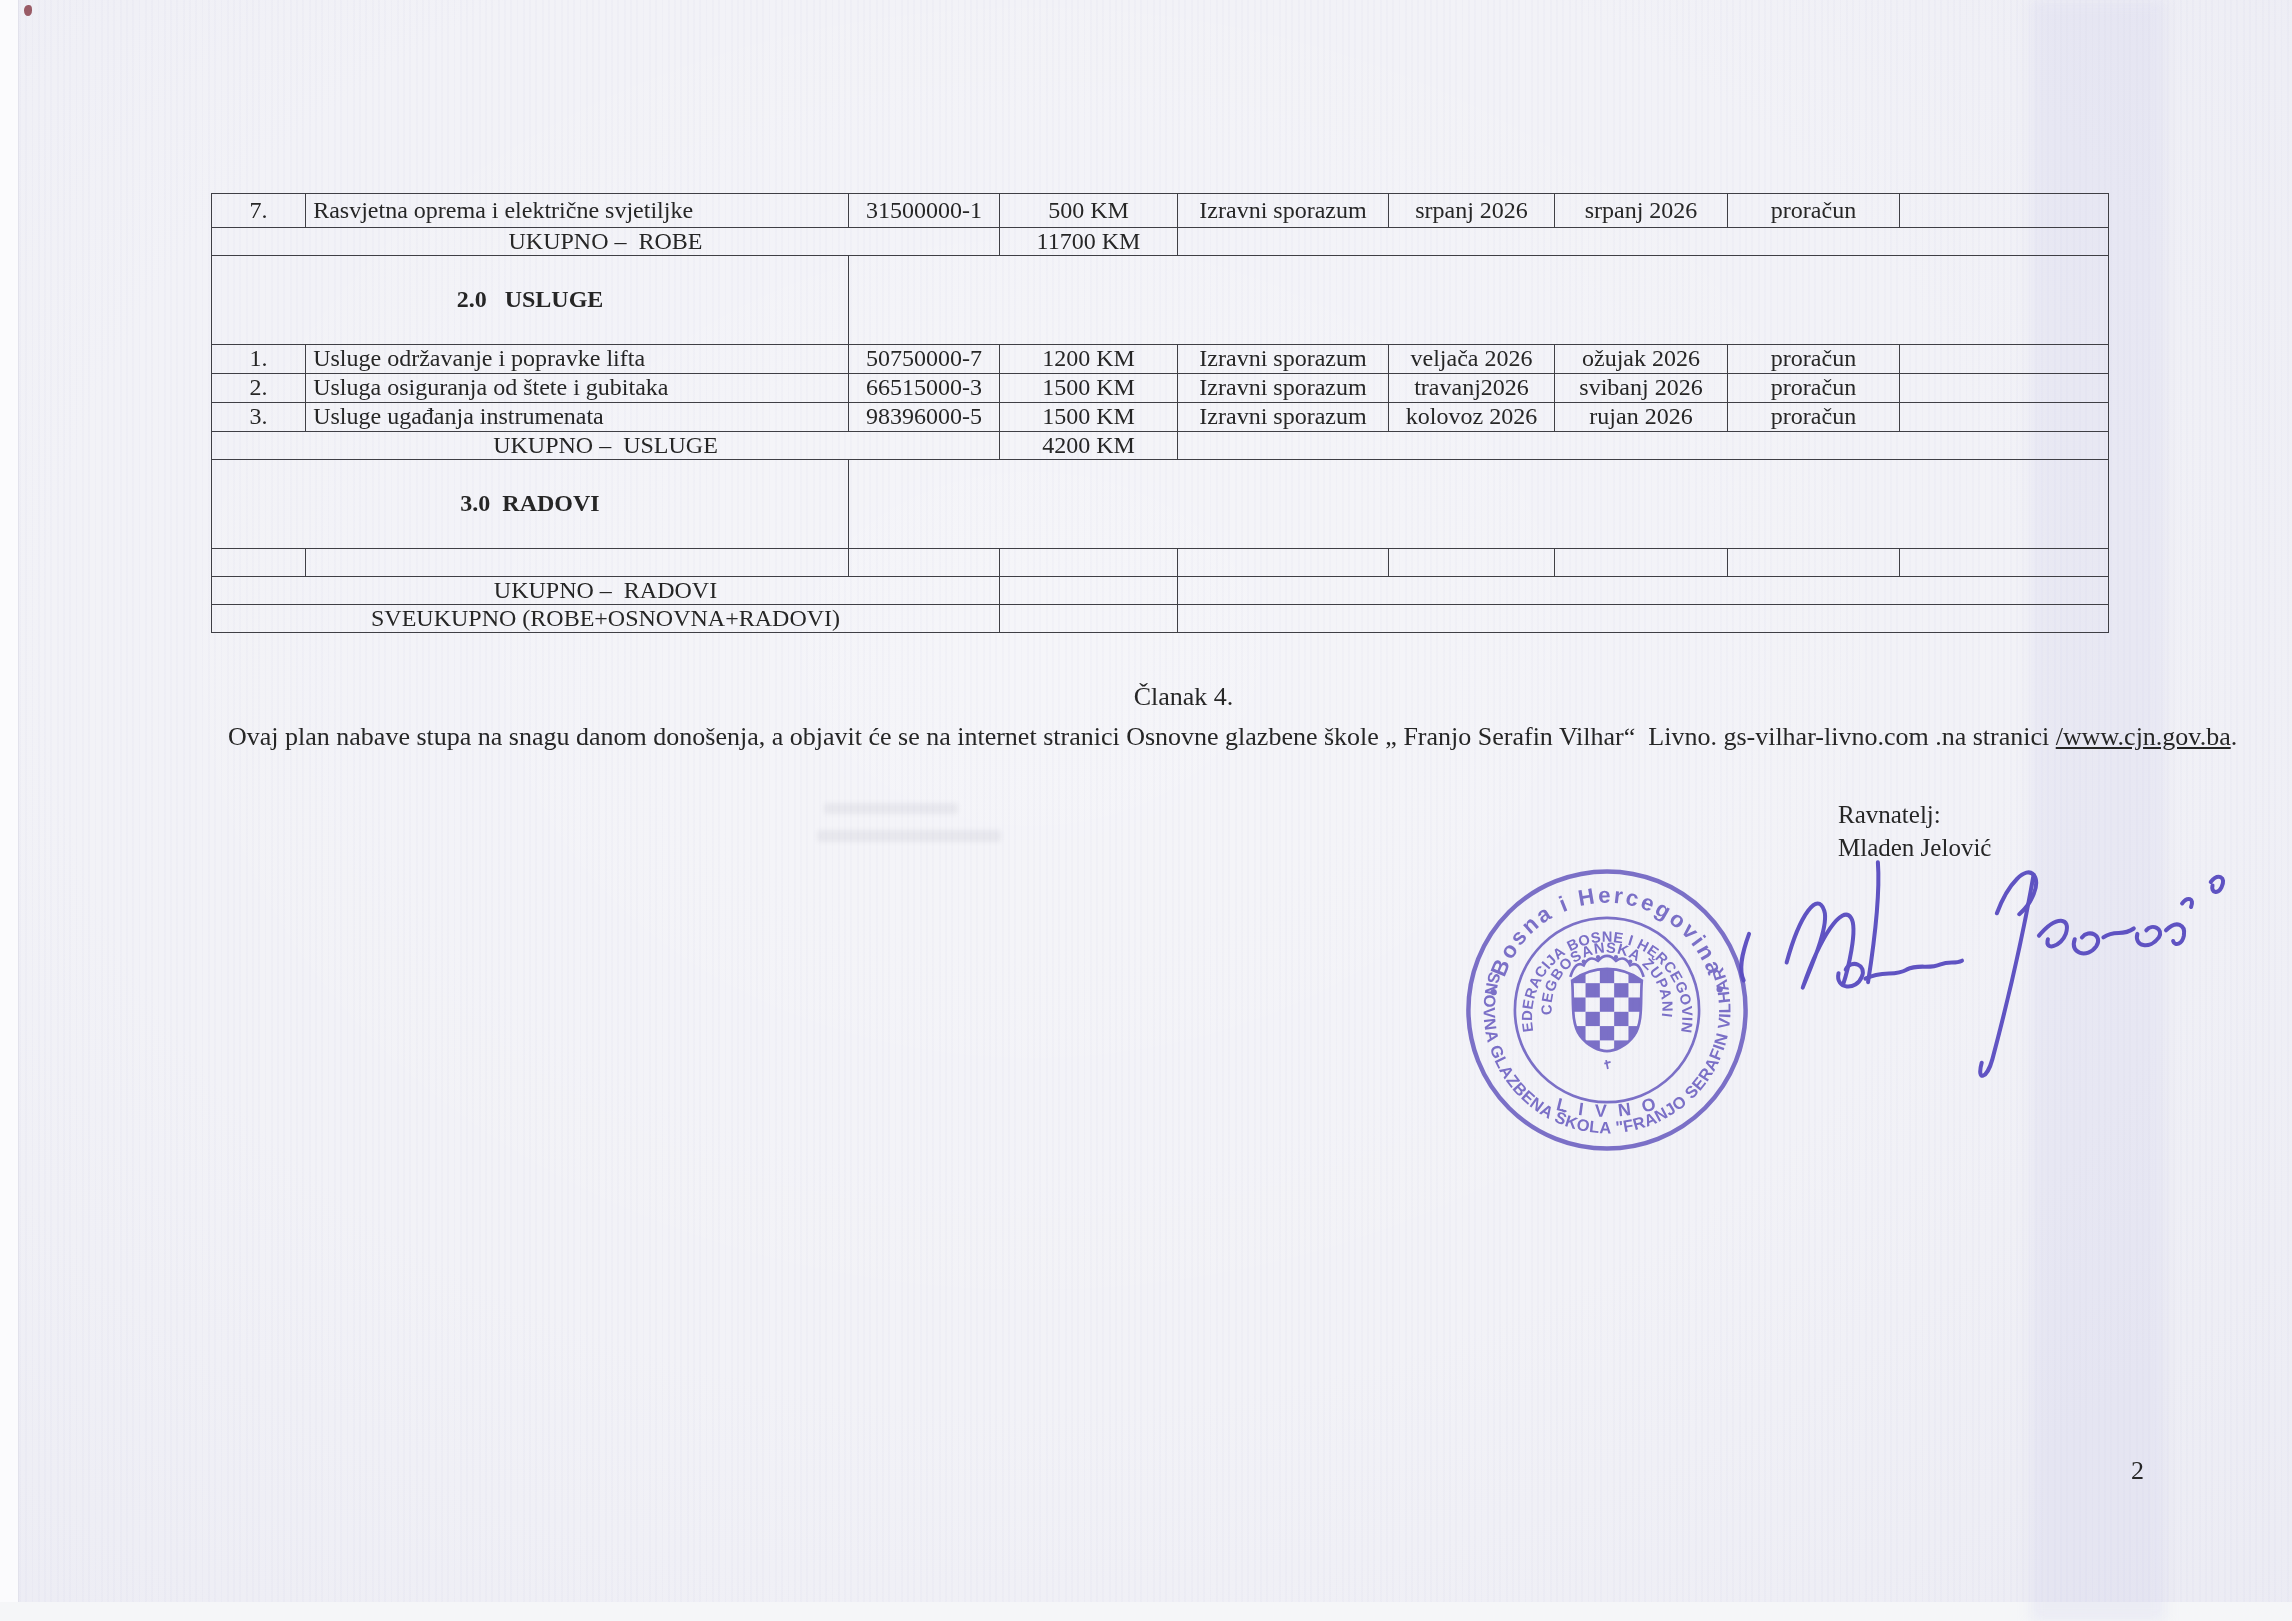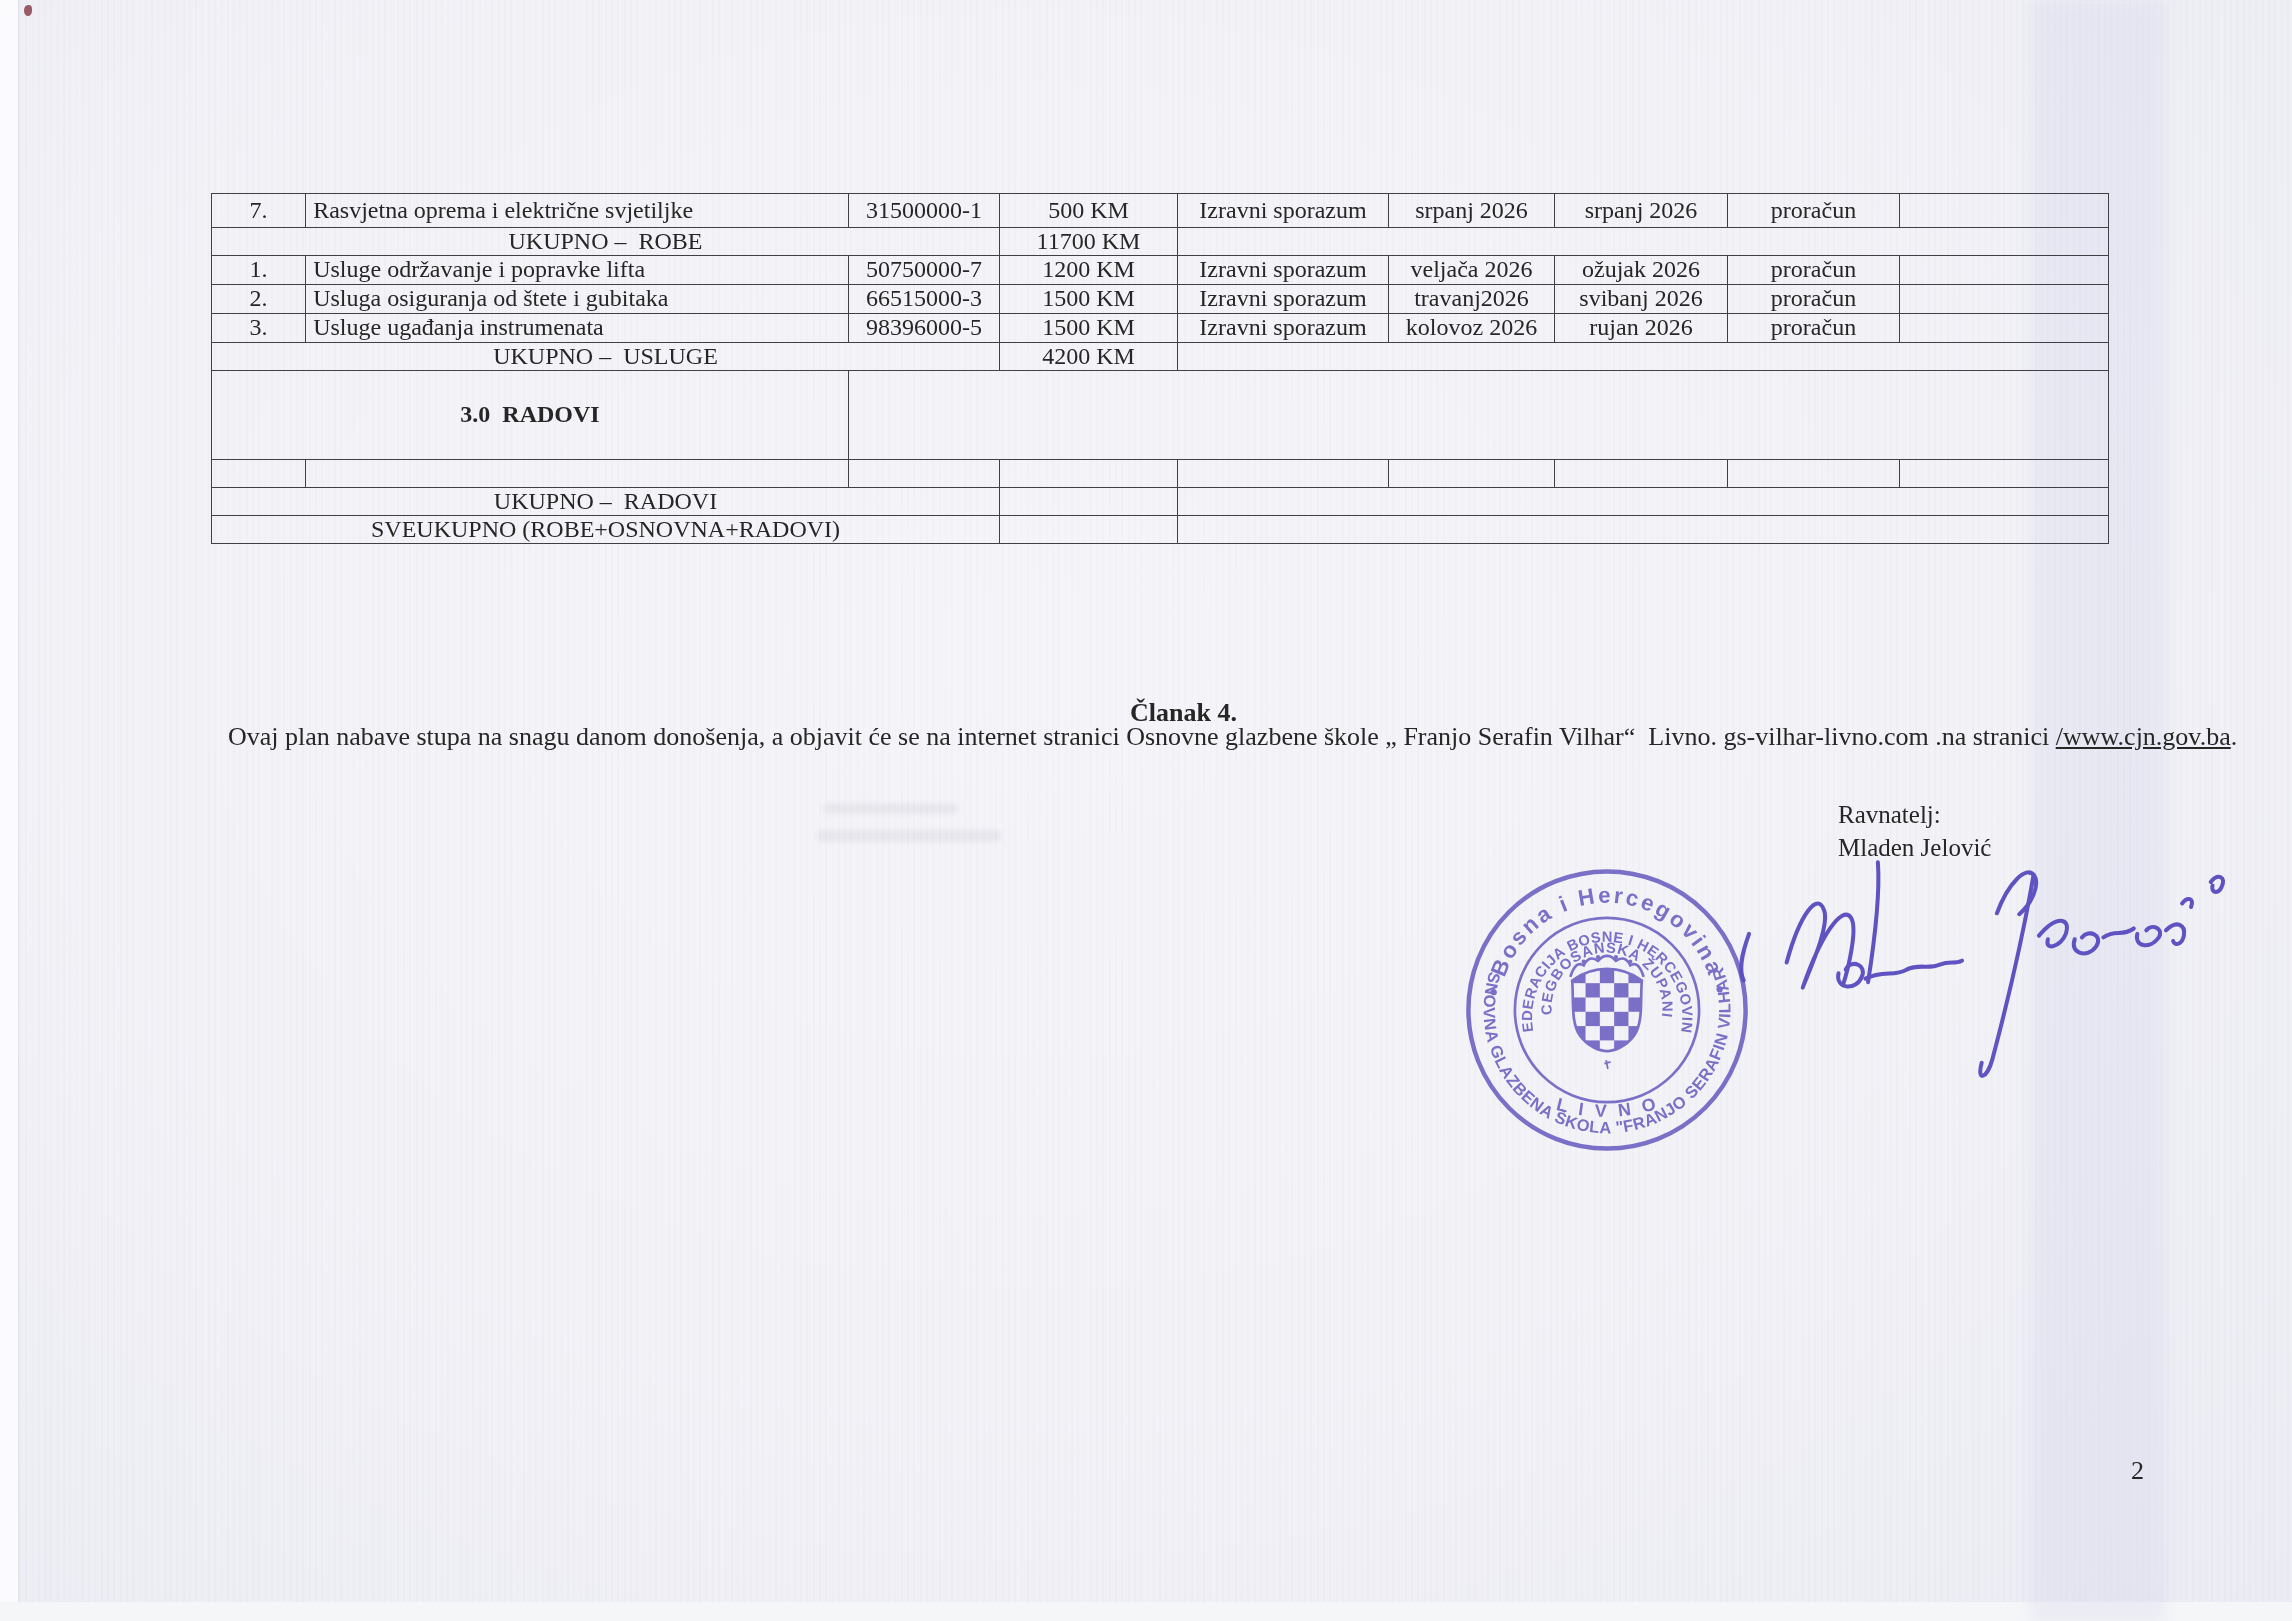--- a/index.html
+++ b/index.html
@@ -41,21 +41,21 @@
   td.total-label{text-align:center;}
   tr.h-row7 td{height:33px;}
   tr.h-total td{height:27px;margin-top:28px;}
   tr.h-section td{height:88px;}
   tr.h-item td{height:28px;}
   tr.h-empty td{height:27px;}
 
   
   .article-title{
     position:absolute;left:235px;top:682px;width:1897px;
-    text-align:center;font-weight:bold;font-size:26px;margin-top:16px;
+    text-align:center;font-weight:normal;font-size:26px;
   }
   .article-body{
     position:absolute;left:228px;top:722px;width:1890px;
     text-align:center;font-size:26px;white-space:pre;
   }
   .article-body .link{text-decoration:underline;}
 
   
   .signoff{
     position:absolute;left:1838px;top:790px;
@@ -100,20 +100,24 @@
       <td class="c-center">Izravni sporazum</td>
       <td class="c-center">srpanj 2026</td>
       <td class="c-center">srpanj 2026</td>
       <td class="c-center">proračun</td>
       <td></td>
     </tr>
     <tr class="h-total">
       <td colspan="3" class="total-label">UKUPNO –  ROBE</td>
       <td class="c-center">11700 KM</td>
       <td colspan="5"></td>
+    </tr>
+    <tr class="h-section">
+      <td colspan="2" class="section-head">2.0   USLUGE</td>
+      <td colspan="7"></td>
     </tr>
     <tr class="h-item">
       <td class="c-center">1.</td>
       <td class="c-left">Usluge održavanje i popravke lifta</td>
       <td class="c-center">50750000-7</td>
       <td class="c-center">1200 KM</td>
       <td class="c-center">Izravni sporazum</td>
       <td class="c-center">veljača 2026</td>
       <td class="c-center">ožujak 2026</td>
       <td class="c-center">proračun</td>

